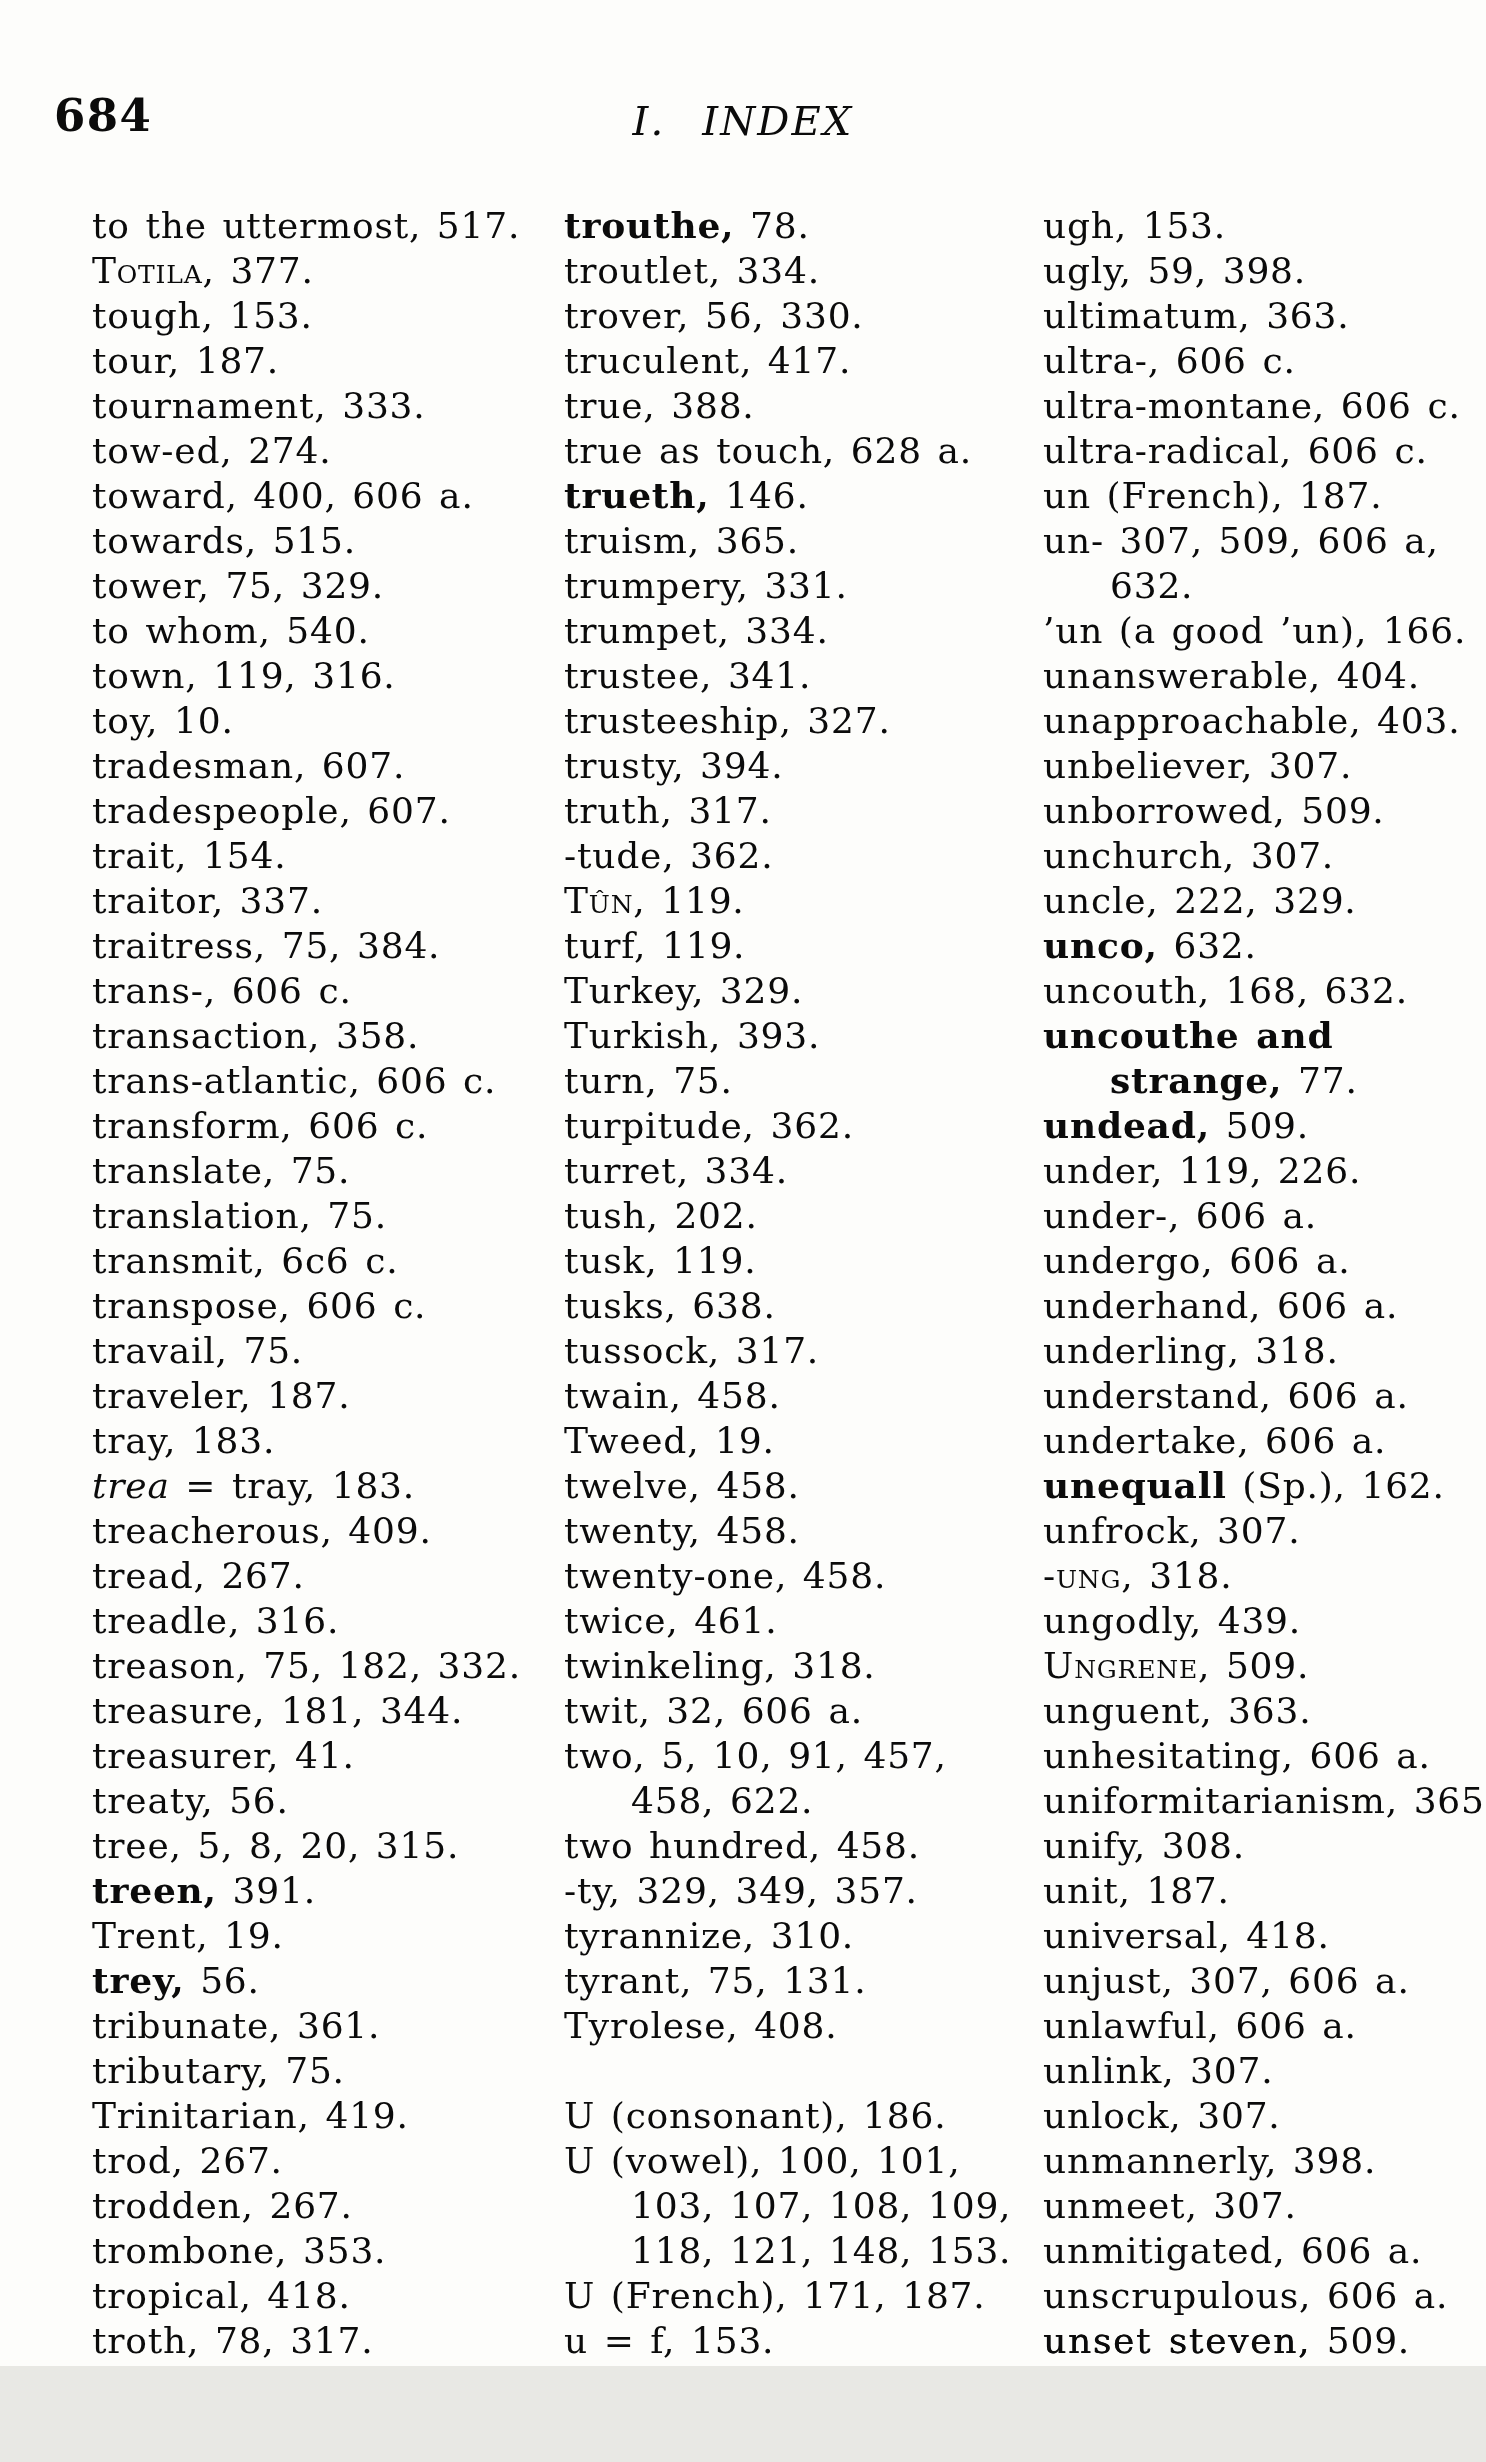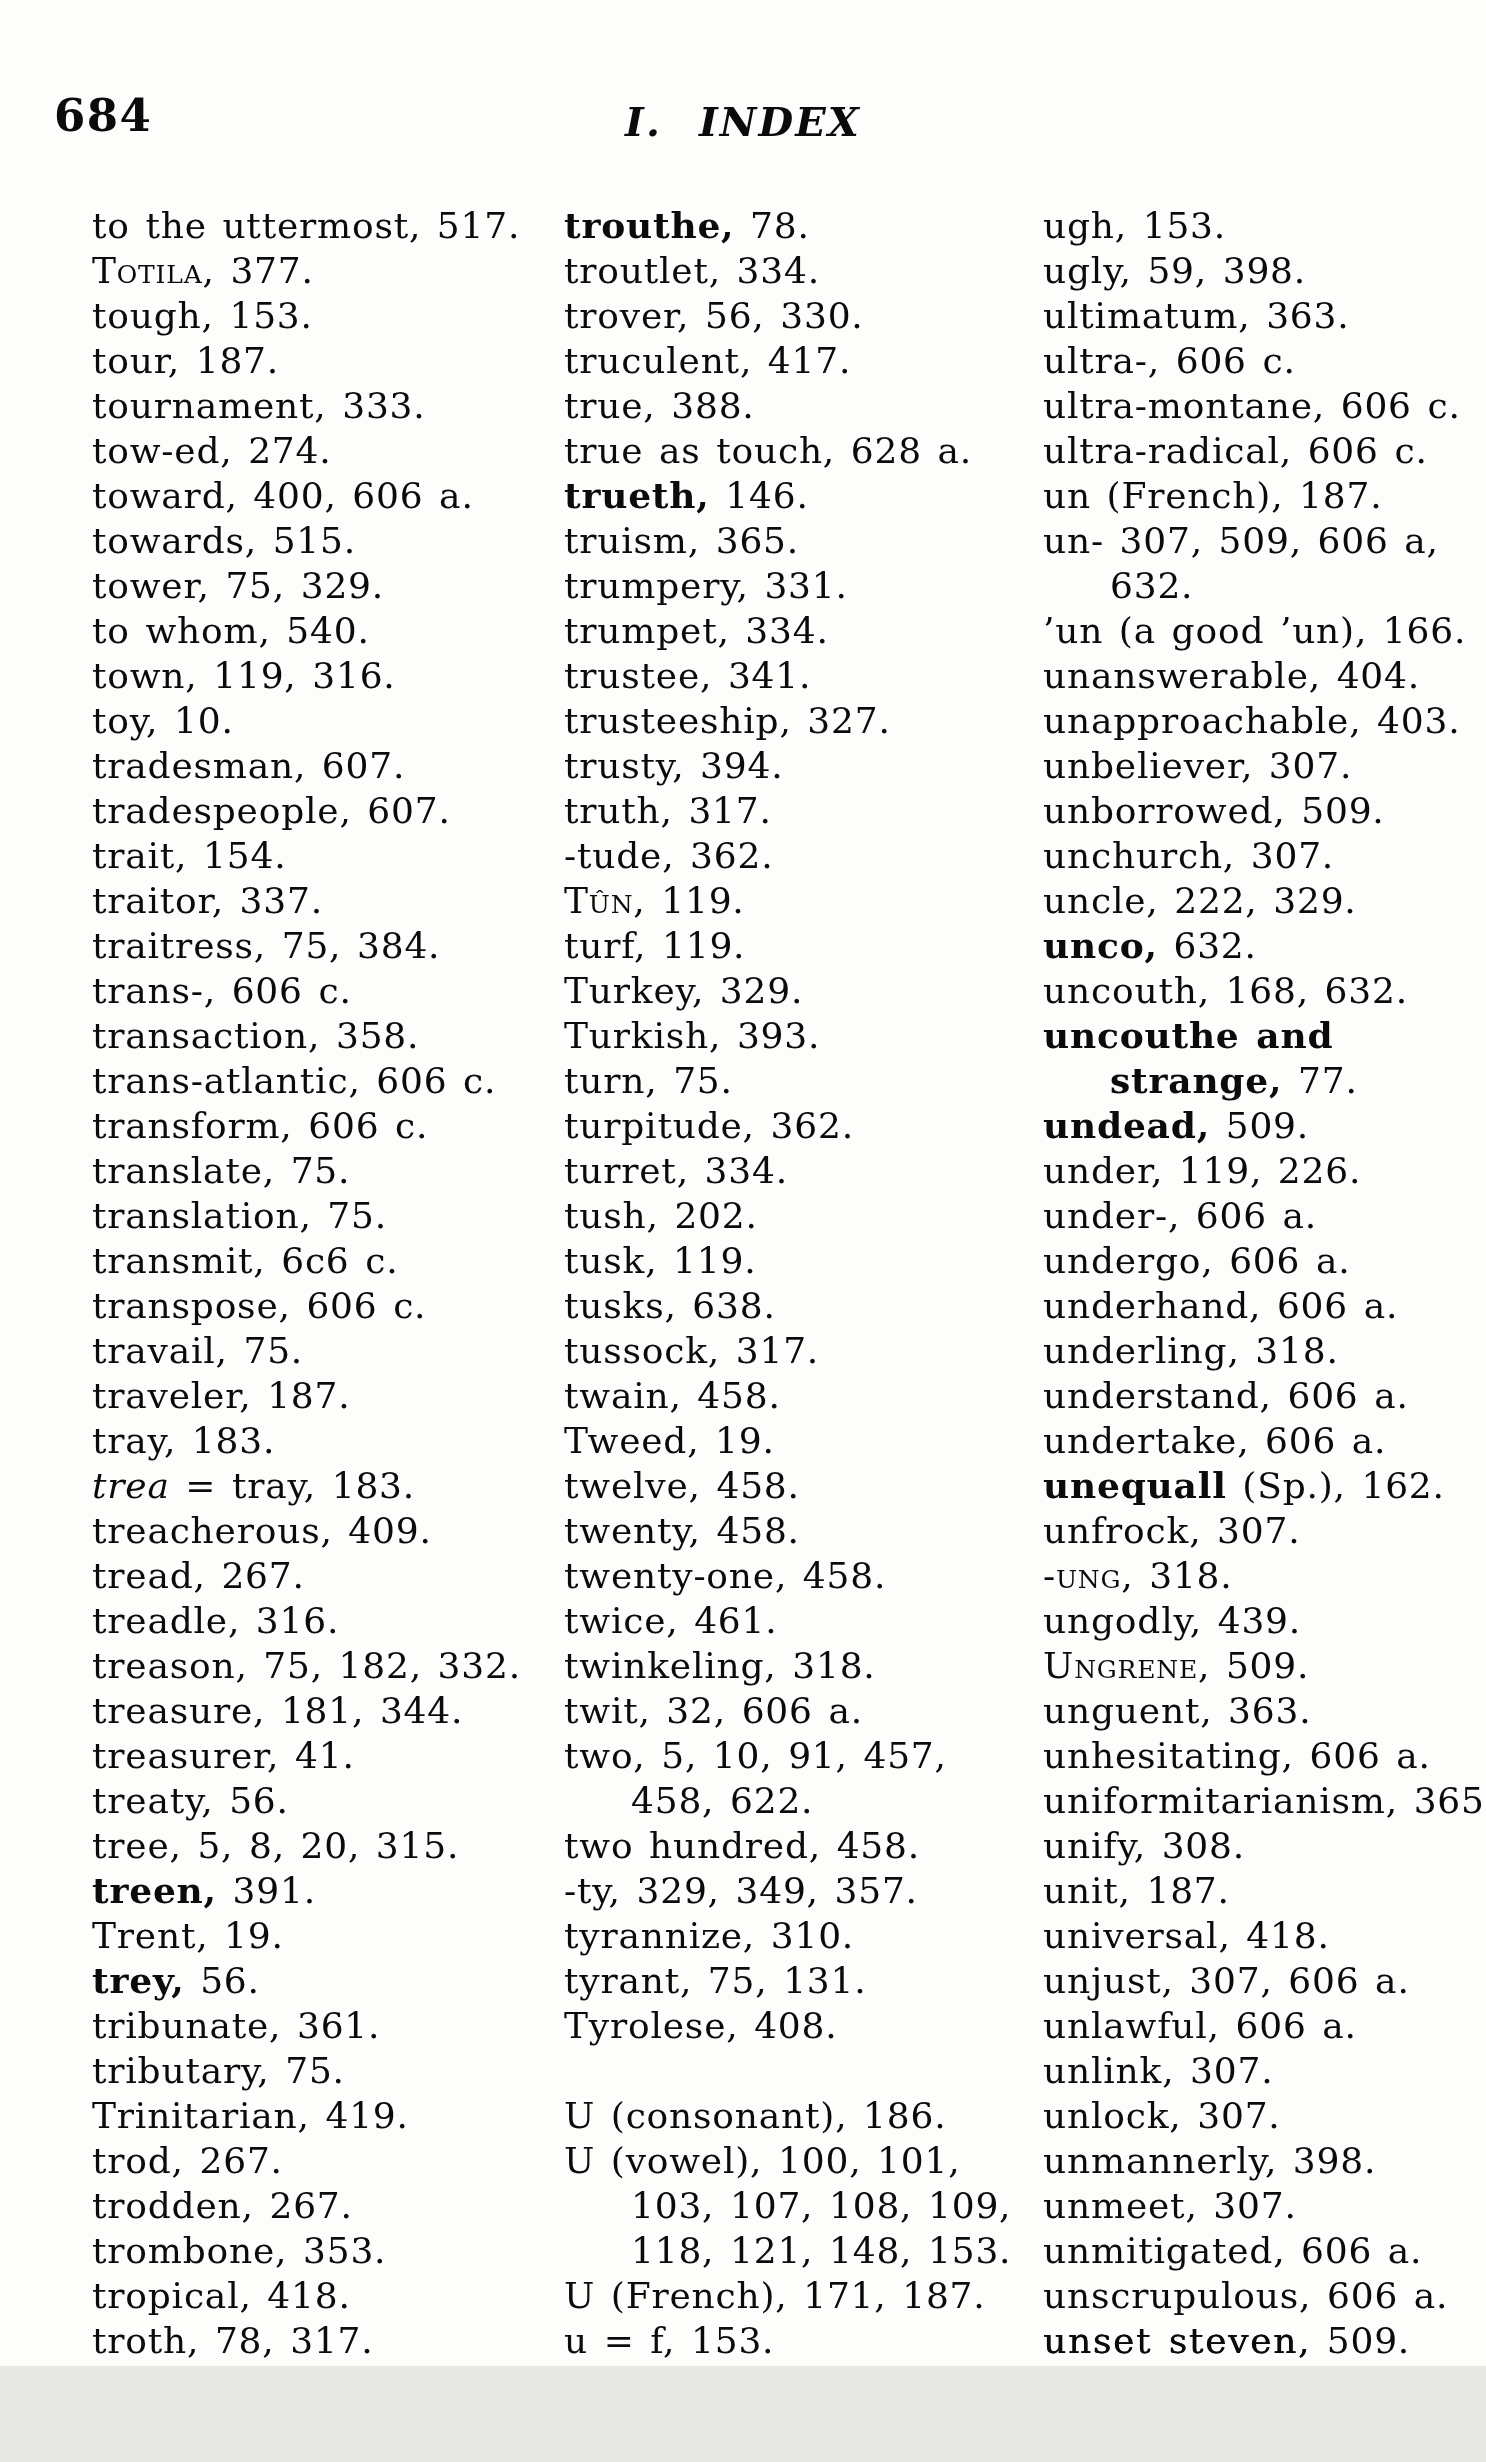--- a/index.html
+++ b/index.html
@@ -12,21 +12,21 @@
     box-sizing:border-box;
     overflow:hidden;
   }
   .page-header { position:relative; height:165px; }
   .page-number {
     position:absolute; left:54px; top:89px;
     font-size:45px; font-weight:700; letter-spacing:1.4px;
   }
   .page-title-wrap {
     position:absolute; left:50%; top:98px; transform:translateX(-50%);
-    font-style:italic; font-weight:700; font-size:40px; letter-spacing:2.1px;
+    font-style:italic; font-weight:400; font-size:40px; letter-spacing:2.1px;
     white-space:nowrap;
     text-align:center;
   }
   .page-title-wrap .section { margin-right:37px; }
   .columns {
     display:flex;
     padding-left:92px;
     margin-top:38px;
     gap:36px;
   }

